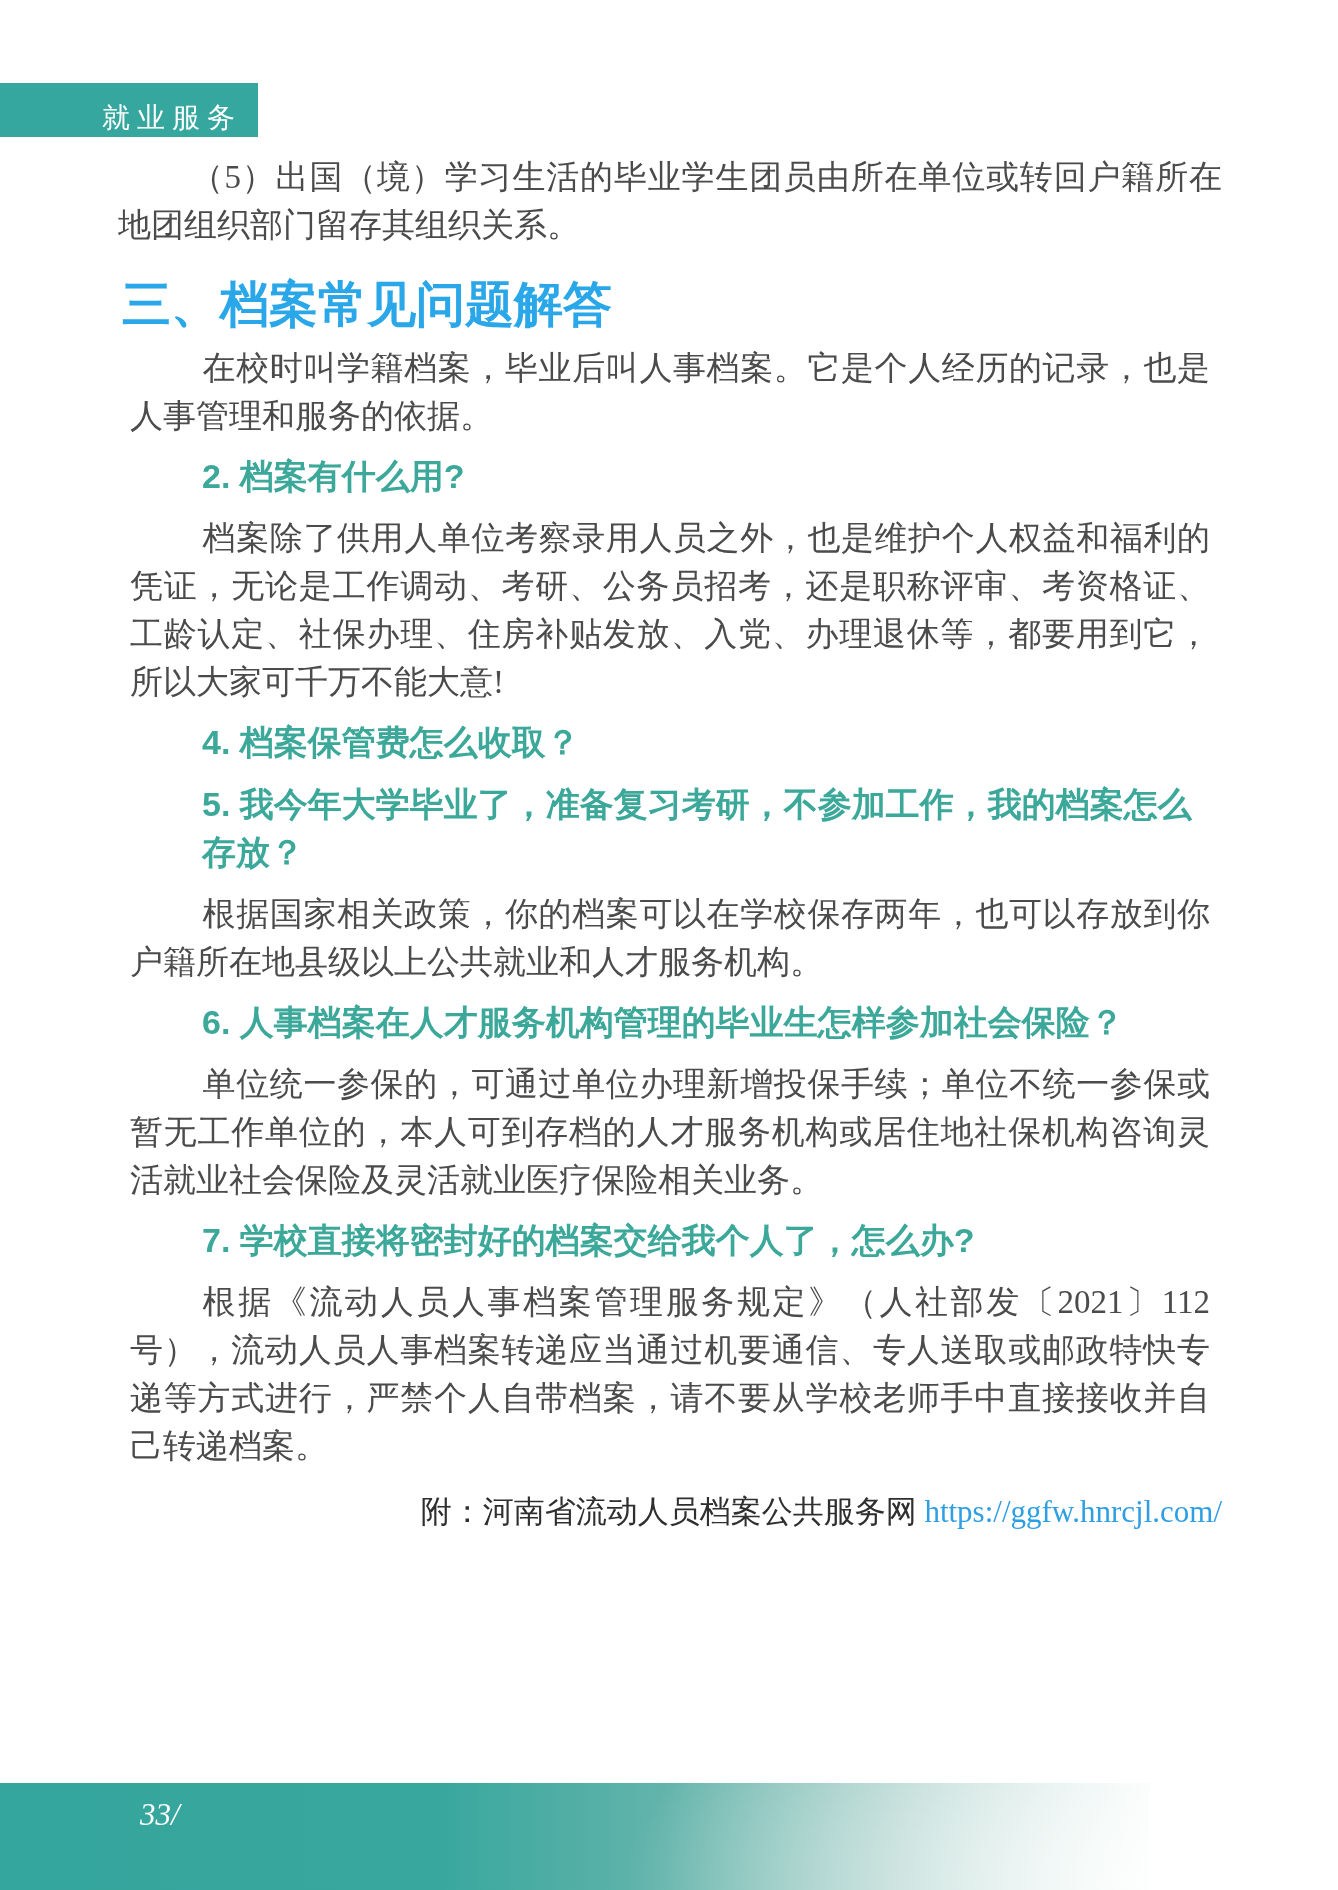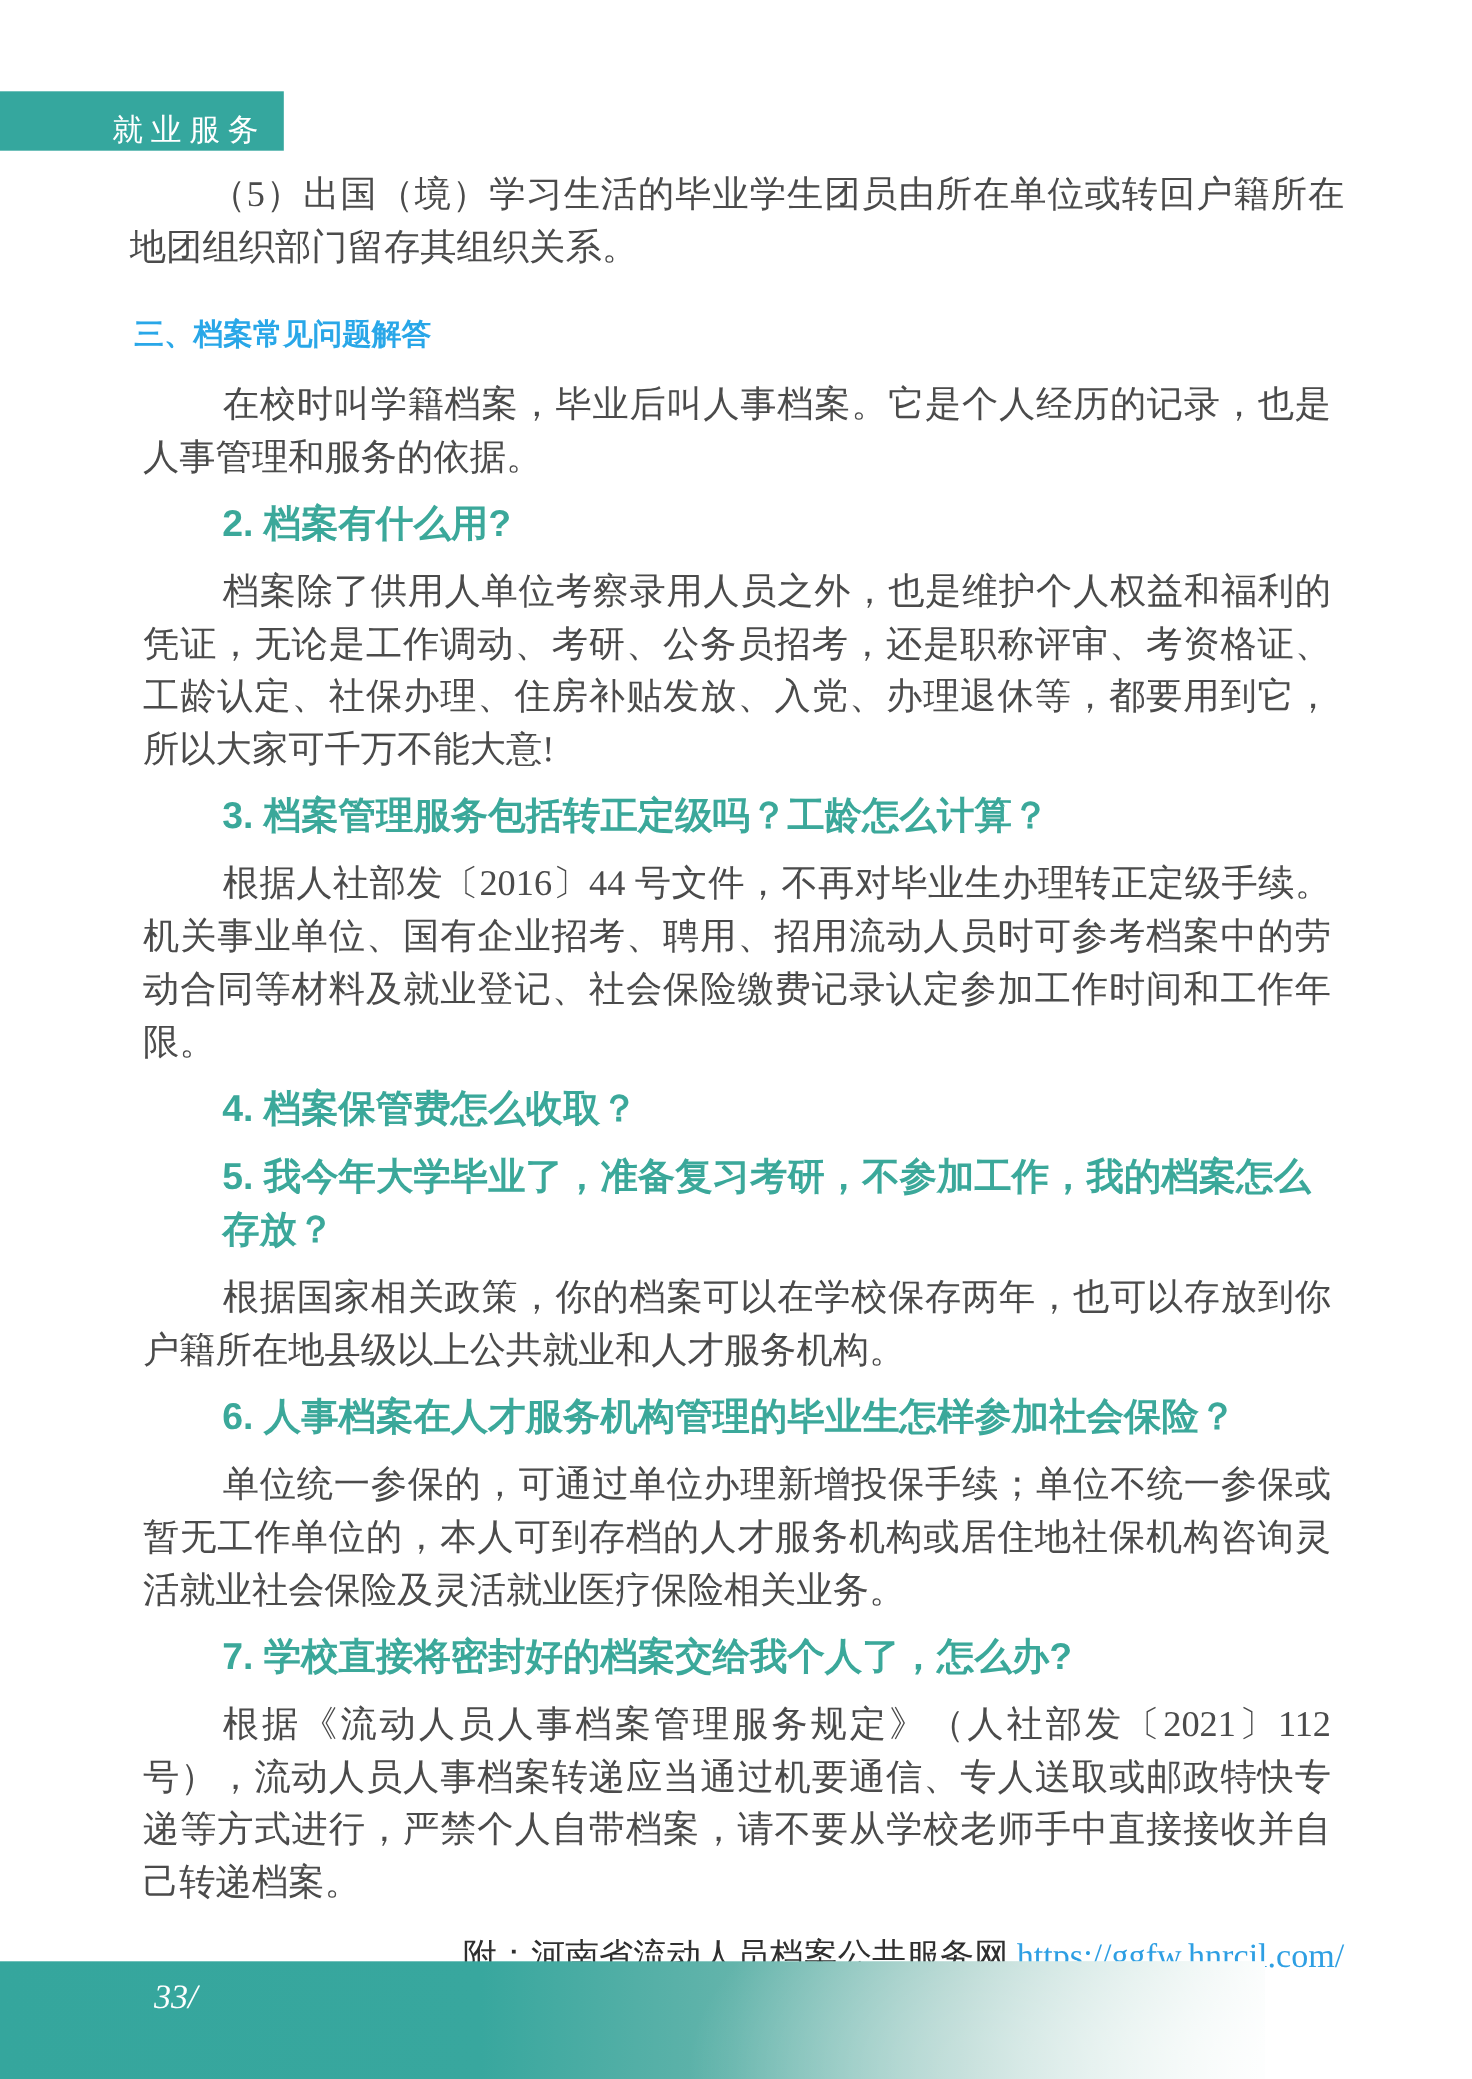--- a/index.html
+++ b/index.html
@@ -44,21 +44,21 @@
     font-size: 33px;
     line-height: 48px;
     color: #4b4b4b;
     text-align: justify;
     margin: 0;
   }
   .indent { text-indent: 2.2em; }
   .section-title {
     font-family: "Liberation Sans", sans-serif;
     font-weight: bold;
-    font-size: 27px;
+    font-size: 49px;
     line-height: 56px;
     color: #29a7e8;
     margin: 27px 0 0 0;
     padding-left: 4px;
   }
   .faq-question {
     font-family: "Liberation Sans", sans-serif;
     font-weight: bold;
     font-size: 34px;
     line-height: 48px;
@@ -118,24 +118,20 @@
     <div id="faq-list">
   <section class="faq-item">
     <p class="body-text indent faq-answer">在校时叫学籍档案，毕业后叫人事档案。它是个人经历的记录，也是人事管理和服务的依据。</p>
   </section>
 
   <section class="faq-item">
     <h2 class="faq-question">2. 档案有什么用?</h2>
     <p class="body-text indent faq-answer">档案除了供用人单位考察录用人员之外，也是维护个人权益和福利的凭证，无论是工作调动、考研、公务员招考，还是职称评审、考资格证、工龄认定、社保办理、住房补贴发放、入党、办理退休等，都要用到它，所以大家可千万不能大意!</p>
   </section>
 
-  <section class="faq-item">
-    <h2 class="faq-question">3. 档案管理服务包括转正定级吗？工龄怎么计算？</h2>
-    <p class="body-text indent faq-answer">根据人社部发〔2016〕44 号文件，不再对毕业生办理转正定级手续。机关事业单位、国有企业招考、聘用、招用流动人员时可参考档案中的劳动合同等材料及就业登记、社会保险缴费记录认定参加工作时间和工作年限。</p>
-  </section>
 
   <section class="faq-item">
     <h2 class="faq-question">4. 档案保管费怎么收取？</h2>
   </section>
 
   <section class="faq-item">
     <h2 class="faq-question">5. 我今年大学毕业了，准备复习考研，不参加工作，我的档案怎么存放？</h2>
     <p class="body-text indent faq-answer">根据国家相关政策，你的档案可以在学校保存两年，也可以存放到你户籍所在地县级以上公共就业和人才服务机构。</p>
   </section>
 

